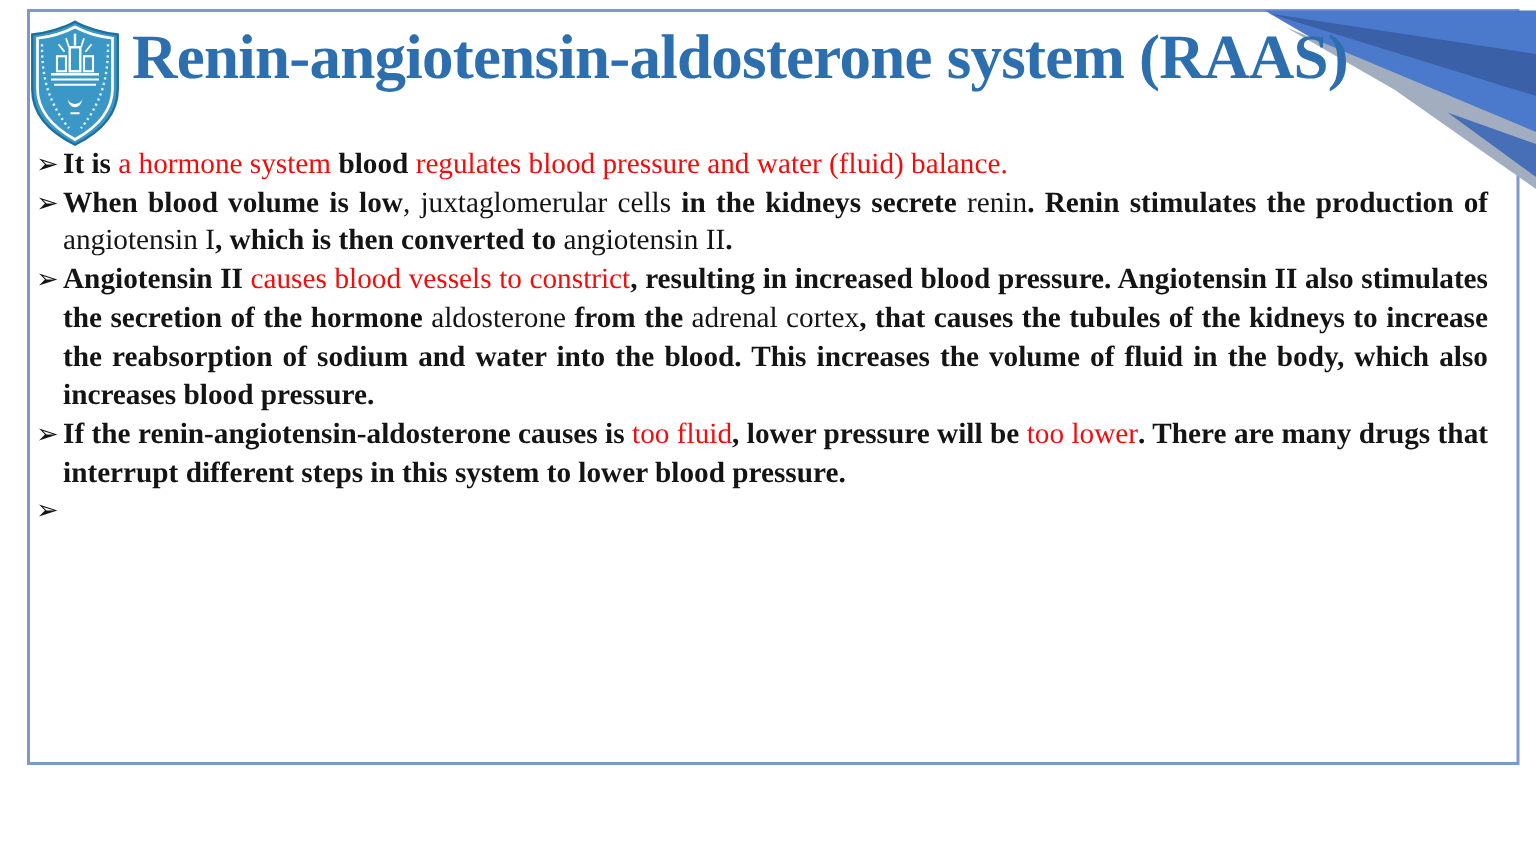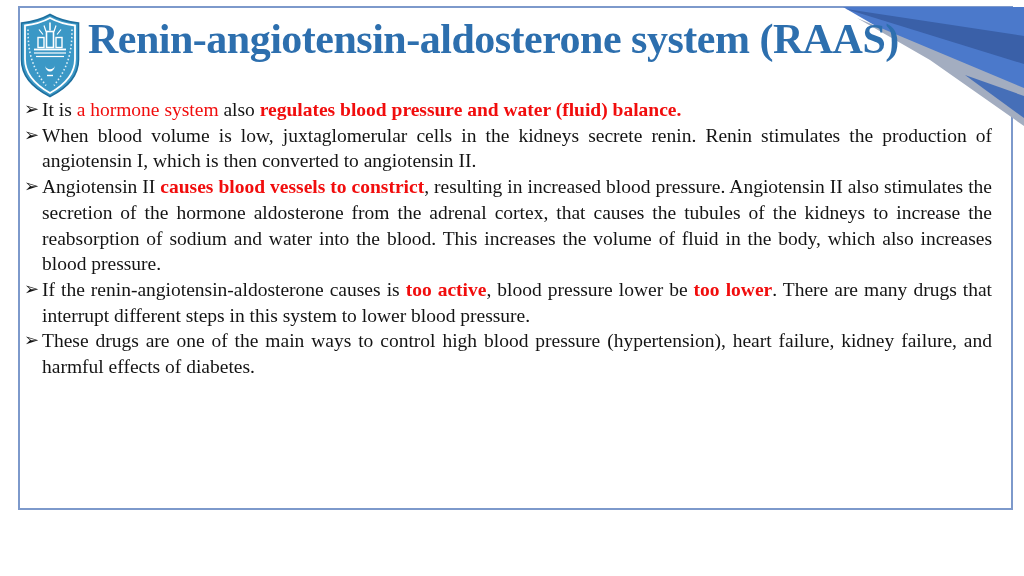--- a/index.html
+++ b/index.html
@@ -35,23 +35,23 @@
     position:absolute;left:26px;top:97px;width:966px;z-index:3;
     list-style:none;
     font-size:19.5px;line-height:25.7px;color:var(--body-black);
   }
   .content li{
     position:relative;padding-left:16px;text-align:justify;
   }
   .bullet-glyph{
     position:absolute;left:-2px;top:0;font-size:18px;color:var(--body-black);
   }
-  .seg-n{font-weight:normal;color:var(--body-black);}
+  .seg-n{font-weight:bold;color:var(--body-black);}
   .seg-b{font-weight:normal;color:var(--body-black);}
-  .seg-r{font-weight:bold;color:var(--accent-red);}
+  .seg-r{font-weight:normal;color:var(--accent-red);}
   .seg-rb{font-weight:normal;color:var(--accent-red);}
 </style>
 </head>
 <body>
 
 <div class="slide">
 
   <div class="border-frame"></div>
 
   <svg class="corner-svg" width="1024" height="140" viewBox="0 0 1024 140" xmlns="http://www.w3.org/2000/svg">
@@ -81,33 +81,32 @@
     </g>
     <path d="M26,52 C27,57 35,57 36,52 C35,60 27,60 26,52 Z" fill="#ffffff"></path>
     <line x1="28" y1="62" x2="34" y2="62" stroke="#ffffff" stroke-width="1.4"></line>
   </svg>
 
   <h1 class="slide-title">Renin-angiotensin-aldosterone system (RAAS)</h1>
 
   <ul class="content">
     <li>
       <span class="bullet-glyph">➢</span>
-      <span><span class="seg-n">It is </span><span class="seg-rb">a hormone system</span><span class="seg-n"> also </span><span class="seg-r">regulates blood pressure and water (fluid) balance.</span></span>
+      <span><span class="seg-n">It is </span><span class="seg-rb">a hormone system</span><span class="seg-n"> blood </span><span class="seg-r">regulates blood pressure and water (fluid) balance.</span></span>
     </li>
     <li>
       <span class="bullet-glyph">➢</span>
       <span><span class="seg-n">When blood volume is low</span><span class="seg-b">, juxtaglomerular cells</span><span class="seg-n"> in the kidneys secrete </span><span class="seg-b">renin</span><span class="seg-n">. Renin stimulates the production of </span><span class="seg-b">angiotensin I</span><span class="seg-n">, which is then converted to </span><span class="seg-b">angiotensin II</span><span class="seg-n">.</span></span>
     </li>
     <li>
       <span class="bullet-glyph">➢</span>
       <span><span class="seg-n">Angiotensin II </span><span class="seg-r">causes blood vessels to constrict</span><span class="seg-n">, resulting in increased blood pressure. Angiotensin II also stimulates the secretion of the hormone </span><span class="seg-b">aldosterone</span><span class="seg-n"> from the </span><span class="seg-b">adrenal cortex</span><span class="seg-n">, that causes the tubules of the kidneys to increase the reabsorption of sodium and water into the blood. This increases the volume of fluid in the body, which also increases blood pressure.</span></span>
     </li>
     <li>
       <span class="bullet-glyph">➢</span>
-      <span><span class="seg-n">If the renin-angiotensin-aldosterone causes is </span><span class="seg-r">too active</span><span class="seg-n">, blood pressure lower be </span><span class="seg-r">too lower</span><span class="seg-n">. There are many drugs that interrupt different steps in this system to lower blood pressure.</span></span>
+      <span><span class="seg-n">If the renin-angiotensin-aldosterone causes is </span><span class="seg-r">too fluid</span><span class="seg-n">, lower pressure will be </span><span class="seg-r">too lower</span><span class="seg-n">. There are many drugs that interrupt different steps in this system to lower blood pressure.</span></span>
     </li>
     <li>
       <span class="bullet-glyph">➢</span>
-      <span><span class="seg-n">These drugs are one of the main ways to control high blood pressure (hypertension), heart failure, kidney failure, and harmful effects of diabetes.</span></span>
     </li>
   </ul>
 
 </div>
 
 </body></html>

